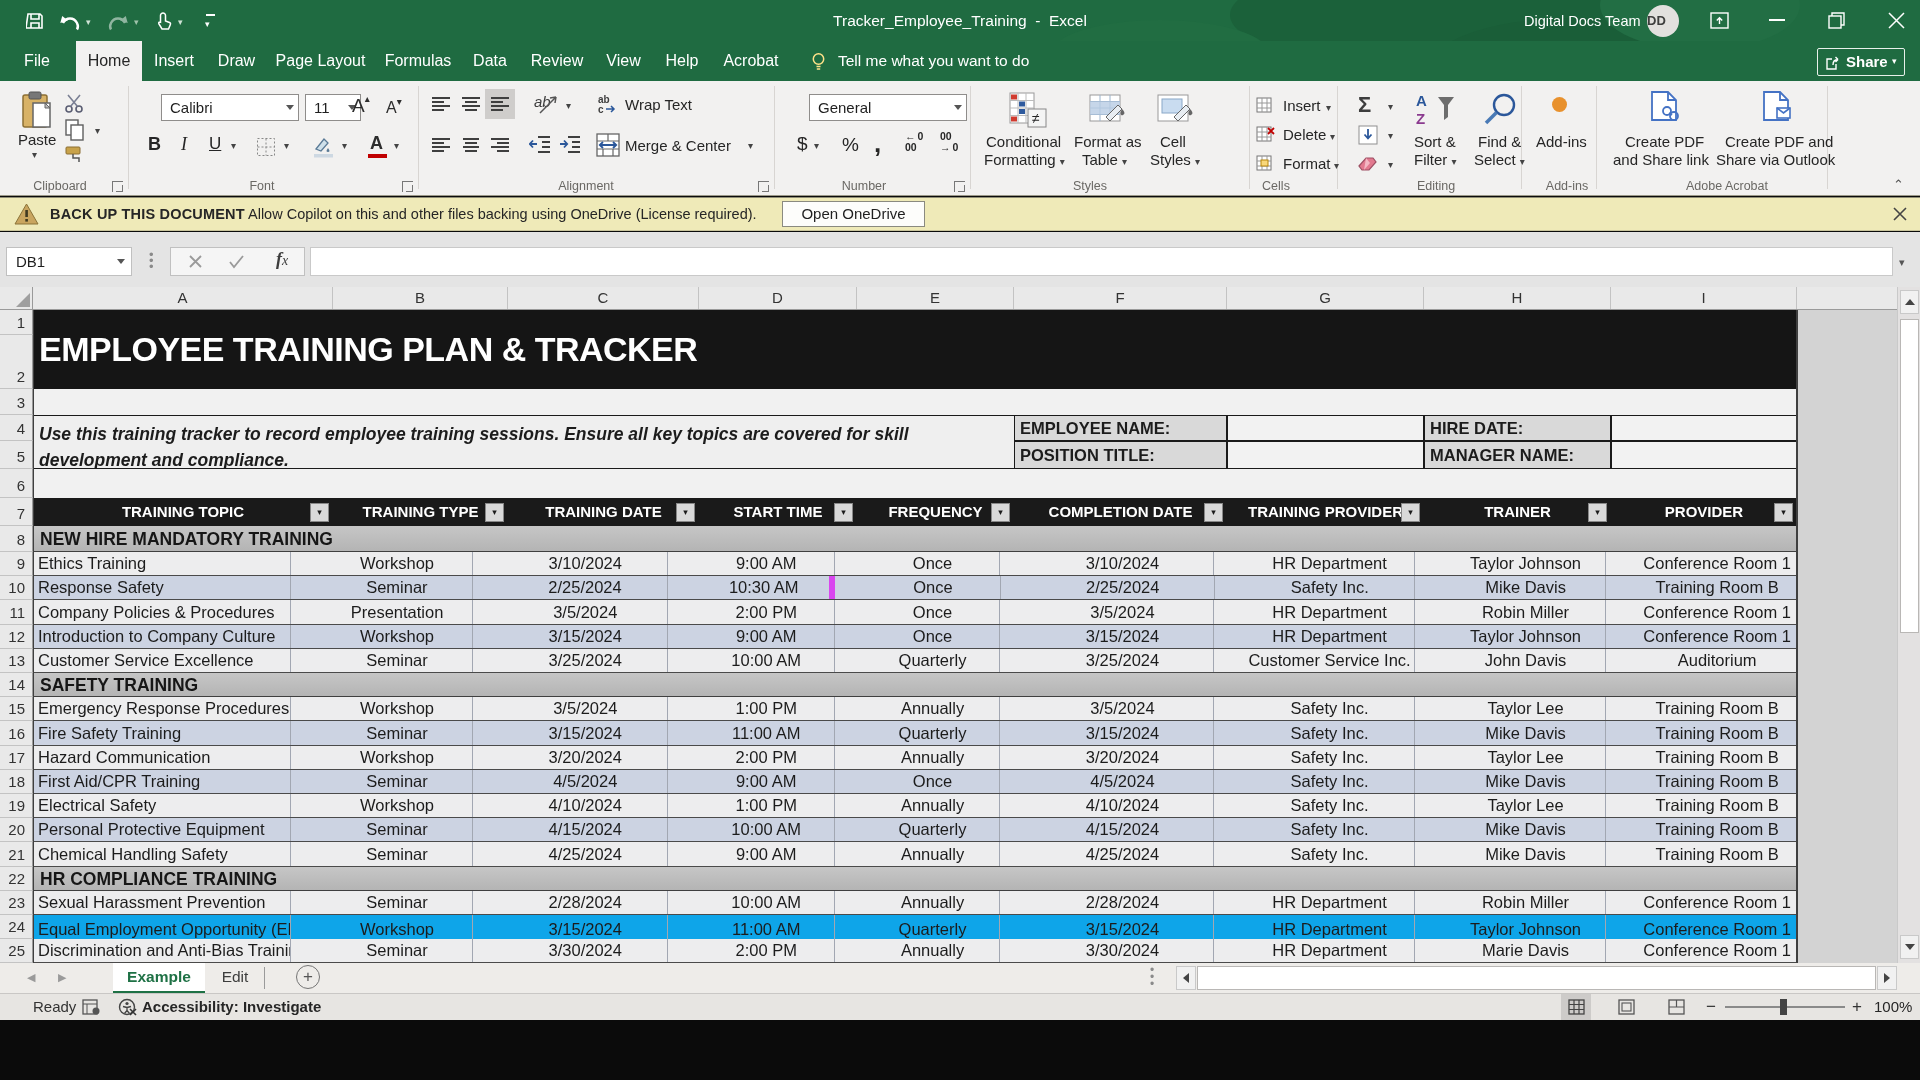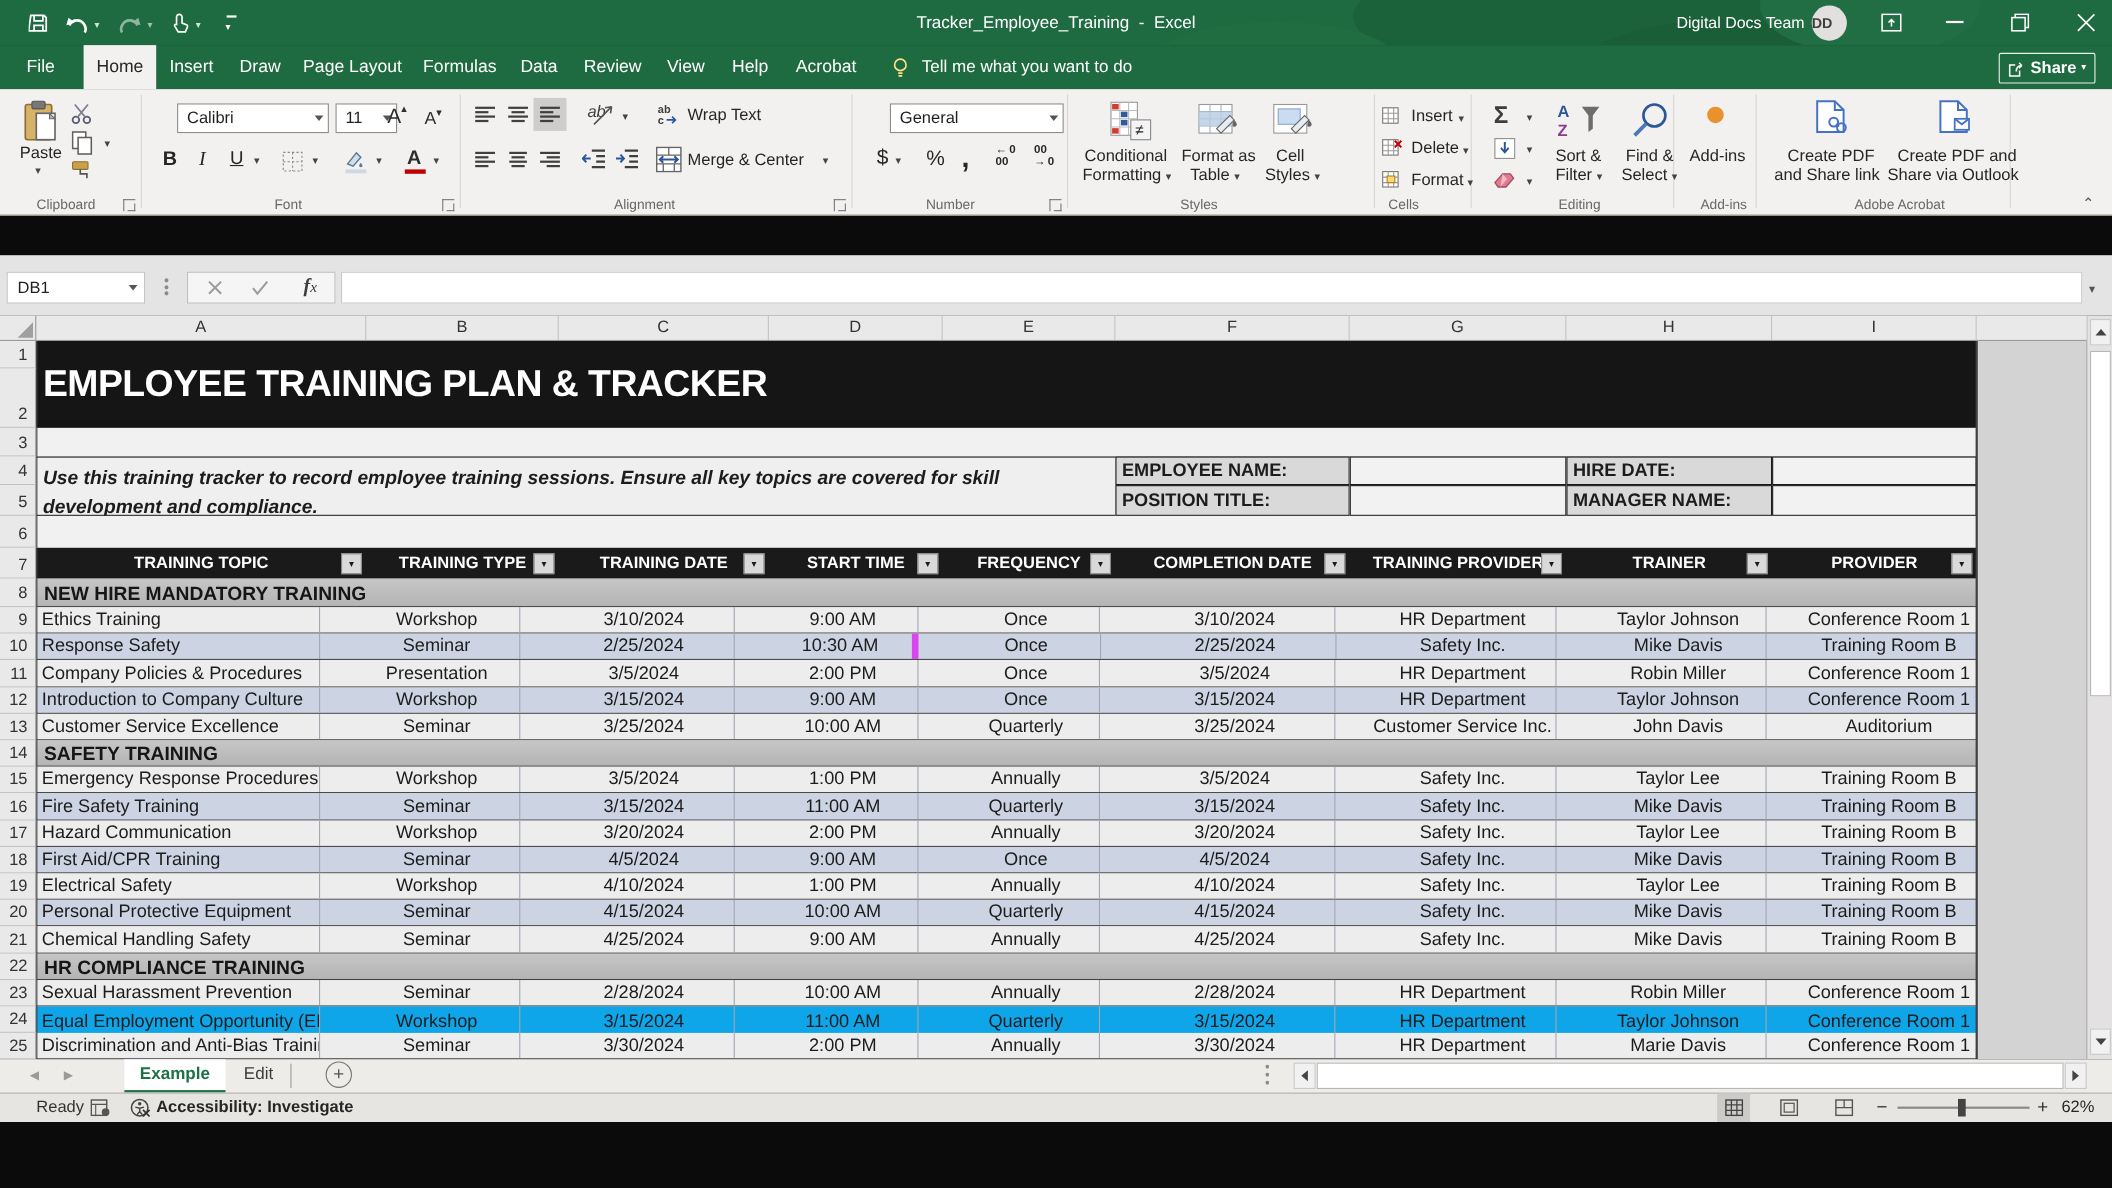--- a/index.html
+++ b/index.html
@@ -337,20 +337,33 @@
 <div class="rtext" style="left:1613px;top:70px">and Share link</div>
 <svg class="ab" style="left:1760px;top:10px" width="34" height="38" viewBox="0 0 34 38">
 <path d="M4 1 h16 l8 8 v20 h-24 z" fill="#fff" stroke="#4472c4" stroke-width="1.8"></path>
 <path d="M20 1 v8 h8" fill="none" stroke="#4472c4" stroke-width="1.8"></path>
 <rect x="17" y="17" width="13" height="10" fill="#fff" stroke="#4472c4" stroke-width="1.6"></rect>
         <path d="M17 17 l6.5 5 l6.5 -5" fill="none" stroke="#4472c4" stroke-width="1.6"></path>
       </svg>
 <div class="rtext" style="left:1725px;top:52px">Create PDF and</div>
 <div class="rtext" style="left:1716px;top:70px">Share via Outlook</div>
 <div class="ab" style="left:1893px;top:96px;color:#555;font-size:13px">⌃</div>
+</div>
+<div id="ybar" class="ab">
+<svg class="ab" style="left:14px;top:5px" width="25" height="22" viewBox="0 0 25 22">
+<path d="M12.5 1 L24 21 H1 z" fill="#c9a55f" stroke="#8a7339"></path>
+<rect x="11.3" y="7" width="2.6" height="7" fill="#403a21"></rect>
+        <rect x="11.3" y="16" width="2.6" height="2.6" fill="#403a21"></rect>
+      </svg>
+<div class="ab" style="left:50px;top:8px;font-size:14.5px;font-weight:bold;color:#262626;letter-spacing:0.2px">BACK UP THIS DOCUMENT</div>
+<div class="ab" style="left:248px;top:8px;font-size:14.5px;color:#262626">Allow Copilot on this and other files backing using OneDrive (License required).</div>
+<div class="ab" style="left:782px;top:3px;width:143px;height:26px;background:#fdfdfb;border:1px solid #8a8a80;text-align:center;line-height:24px;font-size:15px;color:#1f1f1f">Open OneDrive</div>
+<svg class="ab" style="left:1893px;top:9px" width="14" height="14" viewBox="0 0 14 14">
+<path d="M1 1 L13 13 M13 1 L1 13" stroke="#444" stroke-width="1.6"></path>
+      </svg>
 </div>
 <div id="fbar" class="ab">
 <div class="ab" style="left:6px;top:15px;width:126px;height:29px;background:#fff;border:1px solid #c0c0c0;font-size:15px;color:#1f1f1f;line-height:27px;padding-left:9px">DB1</div>
 <div class="ab" style="left:117px;top:27px;width:0;height:0;border-left:4.5px solid transparent;border-right:4.5px solid transparent;border-top:5px solid #555"></div>
 <div class="ab" style="left:149px;top:20px;color:#8a8a8a;font-size:13px;line-height:6px">•<br>•<br>•</div>
 <div class="ab" style="left:170px;top:15px;width:135px;height:29px;background:#f5f5f5;border:1px solid #c0c0c0;"></div>
 <svg class="ab" style="left:188px;top:22px" width="15" height="15" viewBox="0 0 15 15">
         <path d="M2 2 L13 13 M13 2 L2 13" stroke="#9a9a9a" stroke-width="1.8"></path>
       </svg>
 <svg class="ab" style="left:228px;top:22px" width="17" height="15" viewBox="0 0 17 15">
@@ -653,14 +666,14 @@
 <rect x="4" y="4" width="9" height="8" fill="none" stroke="#555" stroke-width="1.1"></rect>
       </svg>
 <svg class="ab" style="left:1668px;top:5px" width="17" height="16" viewBox="0 0 17 16">
 <rect x="1" y="1" width="15" height="14" fill="none" stroke="#555" stroke-width="1.3"></rect>
 <path d="M8.5 1 v7 M1 8 h15" stroke="#555" stroke-width="1.2"></path>
       </svg>
 <div class="ab" style="left:1706px;top:3px;font-size:17px;color:#333">−</div>
 <div class="ab" style="left:1725px;top:12px;width:120px;height:2px;background:#8a8a8a"></div>
 <div class="ab" style="left:1780px;top:5px;width:7px;height:16px;background:#444"></div>
 <div class="ab" style="left:1852px;top:3px;font-size:17px;color:#333">+</div>
-<div class="ab" style="left:1874px;top:4px;font-size:15px;color:#262626">62%</div>
+<div class="ab" style="left:1874px;top:4px;font-size:15px;color:#262626">100%</div>
 </div>
 </div>
 </body></html>

